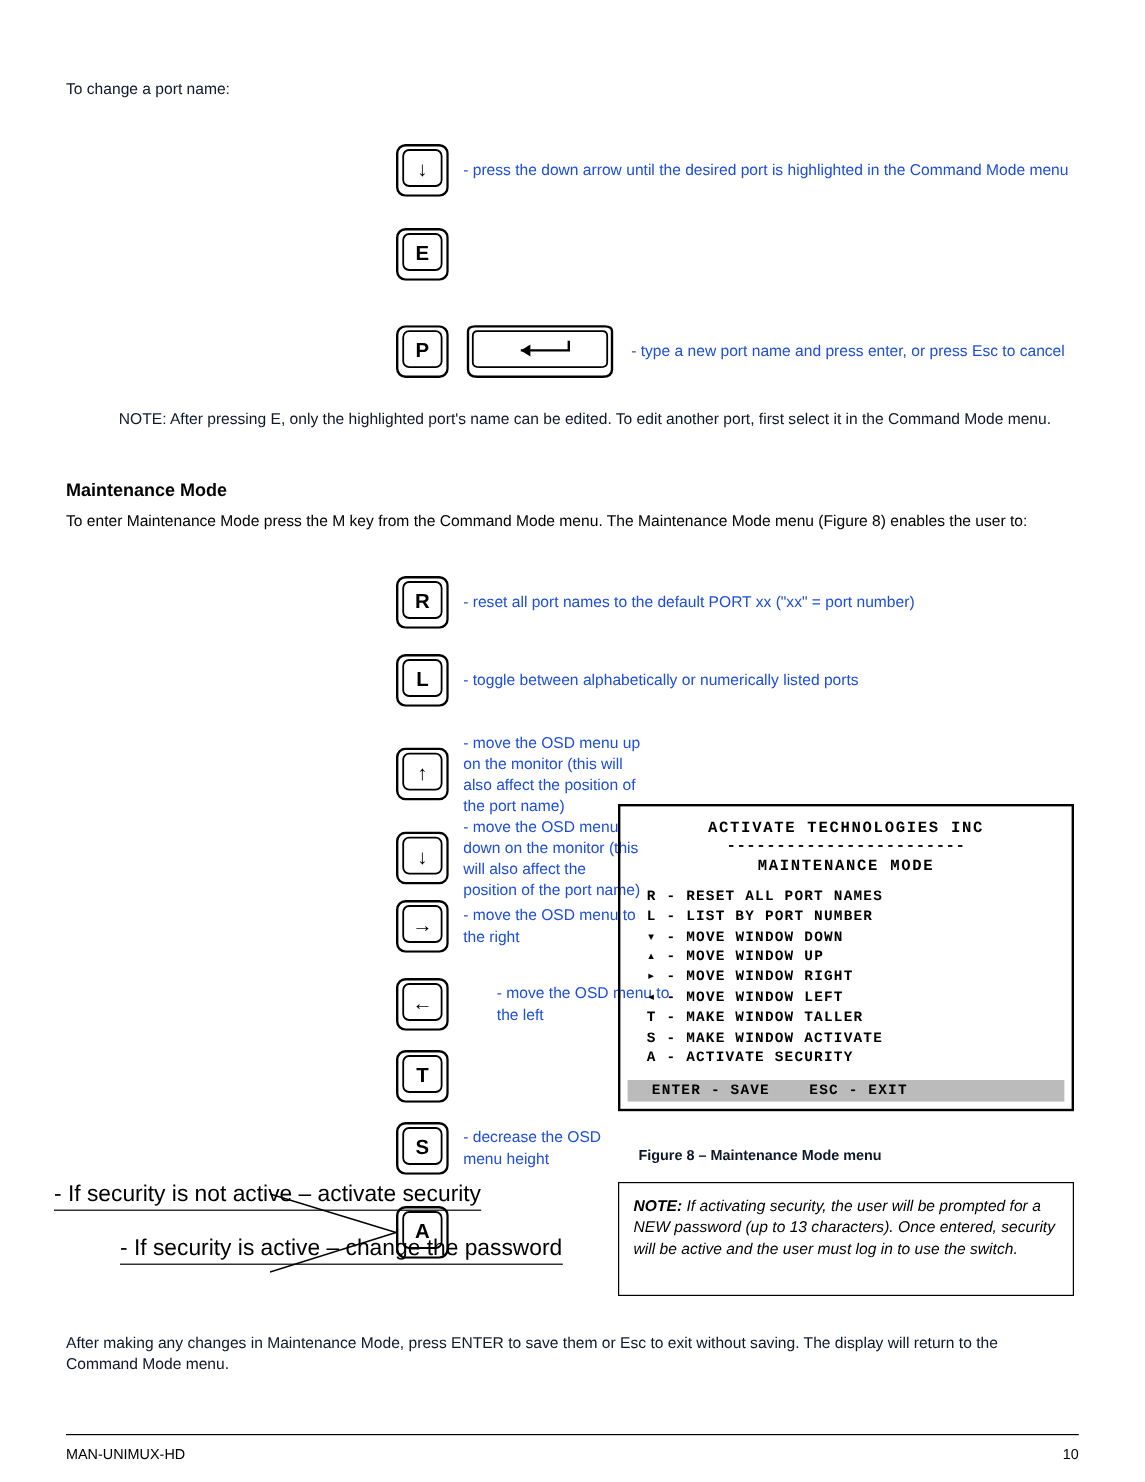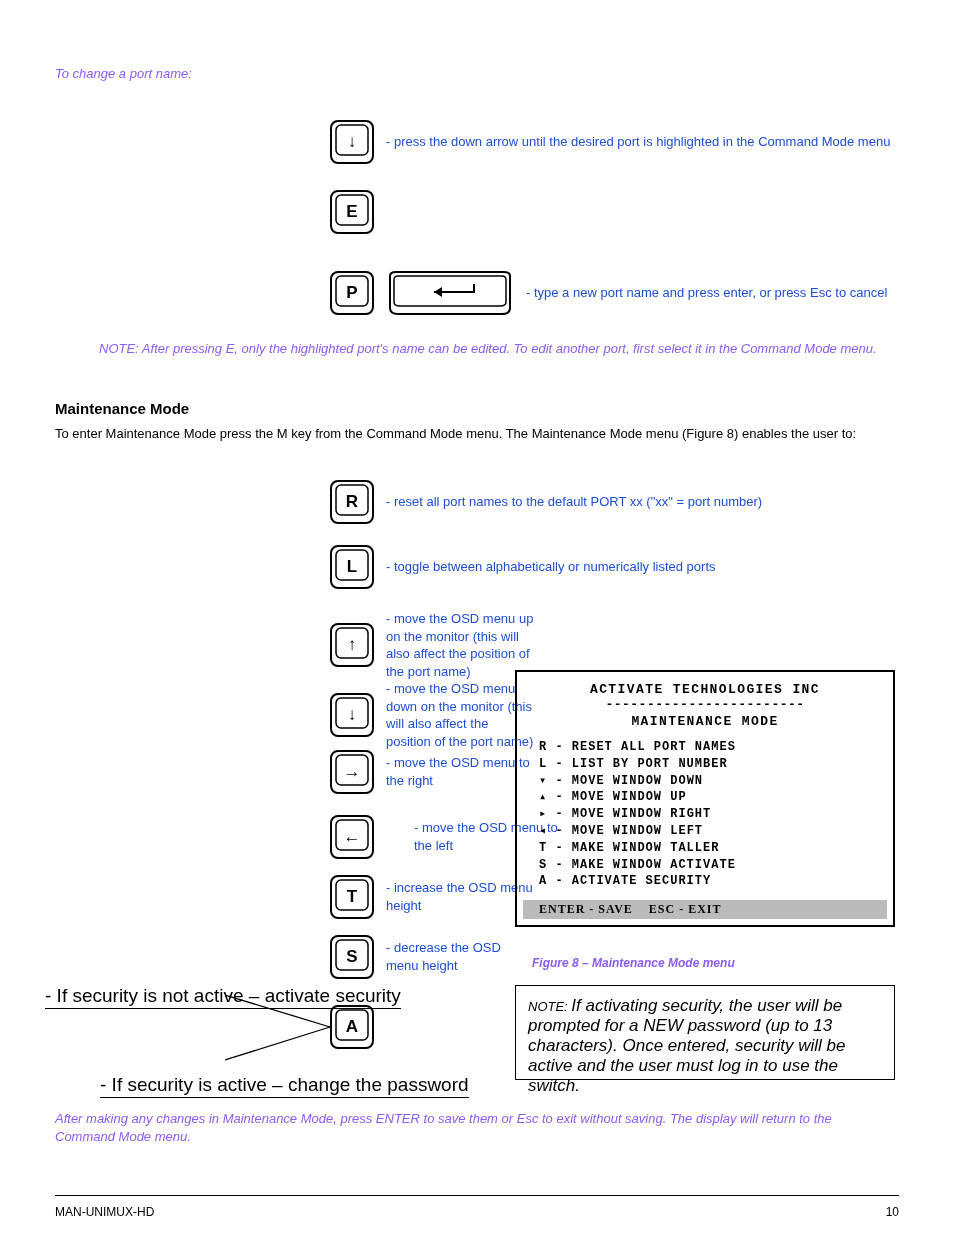--- a/index.html
+++ b/index.html
@@ -45,22 +45,21 @@
     .desc {
       font-size: 13px;
       line-height: 1.35;
       color: #1d4ed8;
       max-width: 560px;
     }
     .intro {
       position: absolute;
       font-size: 13px;
       line-height: 1.4;
-      color: #8b5cf6;
-      font-style: italic;
+      color: #0f172a;
     }
     .section-title {
       position: absolute;
       font-size: 15px;
       font-weight: bold;
     }
     .section-body {
       position: absolute;
       font-size: 13px;
       line-height: 1.4;
@@ -86,33 +85,32 @@
       background: #bbb;
       padding: 2px 0;
       margin-left: 6px;
       margin-right: 6px;
       margin-bottom: 6px;
       white-space: pre;
       text-align: left;
       padding-left: 12px;
       letter-spacing: 1px;
       font-size: 12px;
-      font-family: Liberation Serif, serif;
     }
     .note-box {
       position: absolute;
       left: 515px;
       top: 985px;
       width: 380px;
       height: 95px;
       border: 1.5px solid #000;
       padding: 10px 12px;
     }
-    .note-box .n-title { font-weight: normal; font-style: italic; font-size: 13px; display: inline; }
-    .note-box .n-body { font-style: italic; font-size: 17px; display: inline; }
+    .note-box .n-title { font-weight: bold; font-style: italic; font-size: 13px; display: inline; }
+    .note-box .n-body { font-style: italic; font-size: 13px; display: inline; }
     .bracket-mask {
       position: absolute;
     }
     .security-label {
       position: absolute;
       font-size: 19px;
     }
     .underline {
       border-bottom: 1px solid #000;
       display: inline-block;
@@ -247,21 +245,20 @@
 </div>
 
 <div class="row" style="left:330px; top:875px;">
   <div class="keycap">
     <svg viewBox="0 0 44 44">
         <rect x="1" y="1" width="42" height="42" rx="7" ry="7" fill="#fff" stroke="#000" stroke-width="2"></rect>
         <rect x="6" y="5" width="32" height="30" rx="5" ry="5" fill="#fff" stroke="#000" stroke-width="1.5"></rect>
       </svg>
     <span class="glyph">T</span>
   </div>
-  <div class="desc" style="max-width:150px;">- increase the OSD menu height</div>
 </div>
 
 <div class="row" style="left:330px; top:935px;">
   <div class="keycap">
     <svg viewBox="0 0 44 44">
         <rect x="1" y="1" width="42" height="42" rx="7" ry="7" fill="#fff" stroke="#000" stroke-width="2"></rect>
         <rect x="6" y="5" width="32" height="30" rx="5" ry="5" fill="#fff" stroke="#000" stroke-width="1.5"></rect>
       </svg>
     <span class="glyph">S</span>
   </div>
@@ -279,21 +276,21 @@
 </div>
 
 <svg class="bracket-mask" style="left:225px; top:990px; width:110px; height:75px;">
   <line x1="0" y1="5" x2="105" y2="37" stroke="#000" stroke-width="1.3"></line>
   <line x1="0" y1="70" x2="105" y2="37" stroke="#000" stroke-width="1.3"></line>
 </svg>
 
 <div class="security-label" style="left:45px; top:985px;">
   <span class="underline" style="padding-bottom:1px;">- If security is not active  – activate security</span>
 </div>
-<div class="security-label" style="left:100px; top:1074px;">
+<div class="security-label" style="left:100px; top:1030px;">
   <span class="underline" style="padding-bottom:1px;">- If security is active  – change the password</span>
 </div>
 
 <div class="maint-box">
   <div class="maint-title">ACTIVATE TECHNOLOGIES INC</div>
   <div class="maint-dashes">------------------------</div>
   <div class="maint-mode">MAINTENANCE MODE</div>
   <div class="maint-line">R - RESET ALL PORT NAMES</div>
   <div class="maint-line">L - LIST BY PORT NUMBER</div>
   <div class="maint-line">▾ - MOVE WINDOW DOWN</div>

